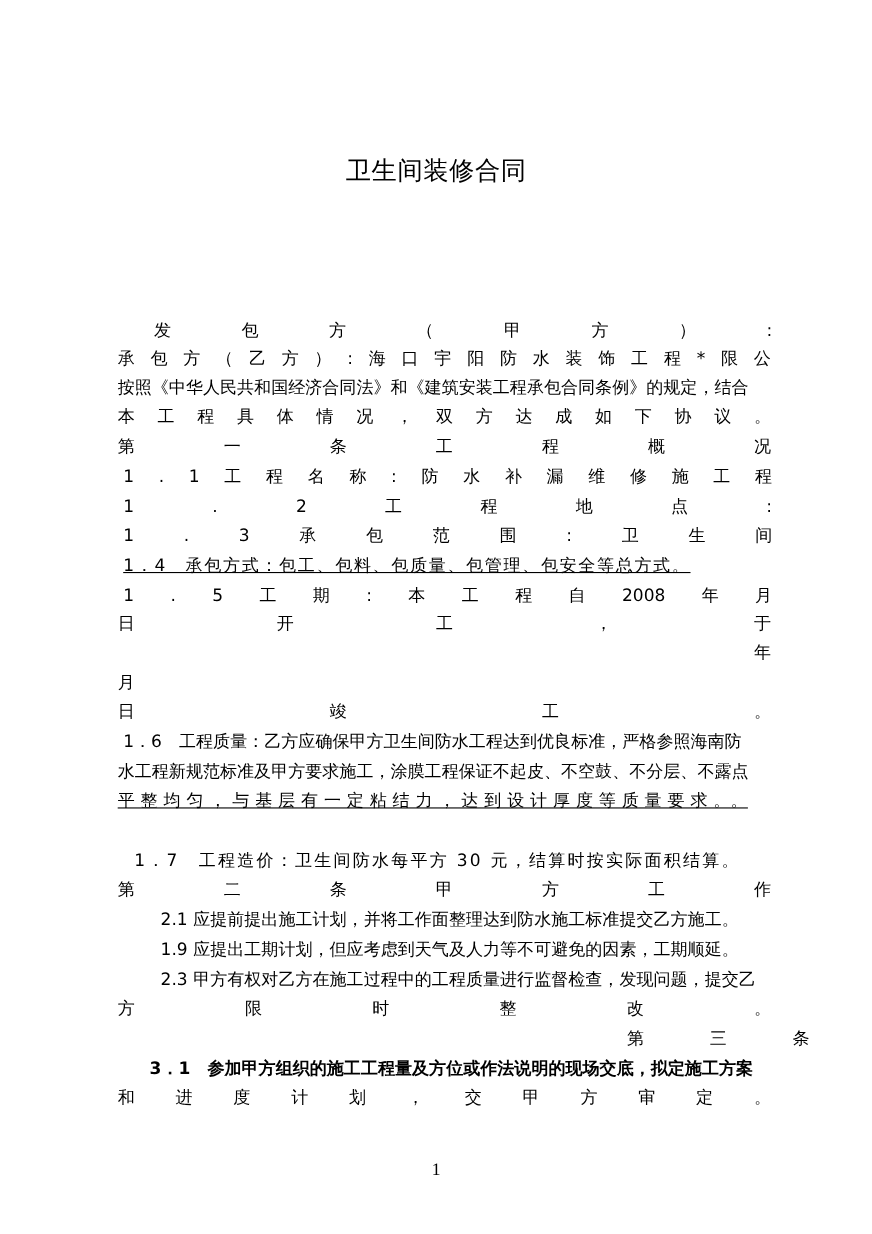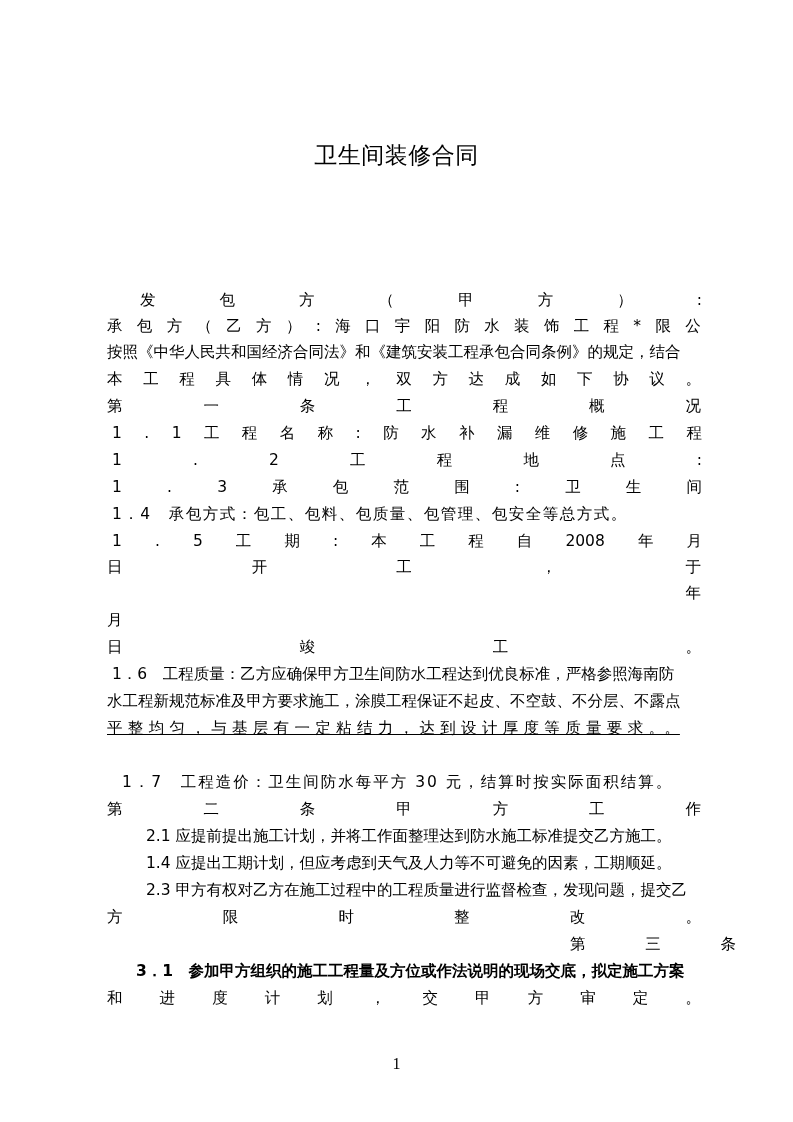--- a/index.html
+++ b/index.html
@@ -119,21 +119,21 @@
       <span>3</span>
       <span>承</span>
       <span>包</span>
       <span>范</span>
       <span>围</span>
       <span>:</span>
       <span>卫</span>
       <span>生</span>
       <span>间</span>
     </div>
-  <div class="line free" style="top:502px; left:112px;">
+  <div class="line free" style="top:502px; left:112px;text-decoration:underline;">
       <span style="letter-spacing:1.5px;">1．4　承包方式：包工、包料、包质量、包管理、包安全等总方式。</span>
     </div>
   <div class="line" style="top:529px; left:112px; width:590px;">
       <span>1</span>
       <span>.</span>
       <span>5</span>
       <span>工</span>
       <span>期</span>
       <span>:</span>
       <span>本</span>
@@ -181,21 +181,21 @@
       <span>条</span>
       <span>甲</span>
       <span>方</span>
       <span>工</span>
       <span>作</span>
     </div>
   <div class="line free" style="top:824px; left:146px;">
       <span>2.1 应提前提出施工计划，并将工作面整理达到防水施工标准提交乙方施工。</span>
     </div>
   <div class="line free" style="top:851px; left:146px;">
-      <span>1.4 应提出工期计划，但应考虑到天气及人力等不可避免的因素，工期顺延。</span>
+      <span>1.9 应提出工期计划，但应考虑到天气及人力等不可避免的因素，工期顺延。</span>
     </div>
   <div class="line free" style="top:878px; left:146px;">
       <span>2.3 甲方有权对乙方在施工过程中的工程质量进行监督检查，发现问题，提交乙</span>
     </div>
   <div class="line" style="top:905px;">
       <span>方</span>
       <span>限</span>
       <span>时</span>
       <span>整</span>
       <span>改</span>

